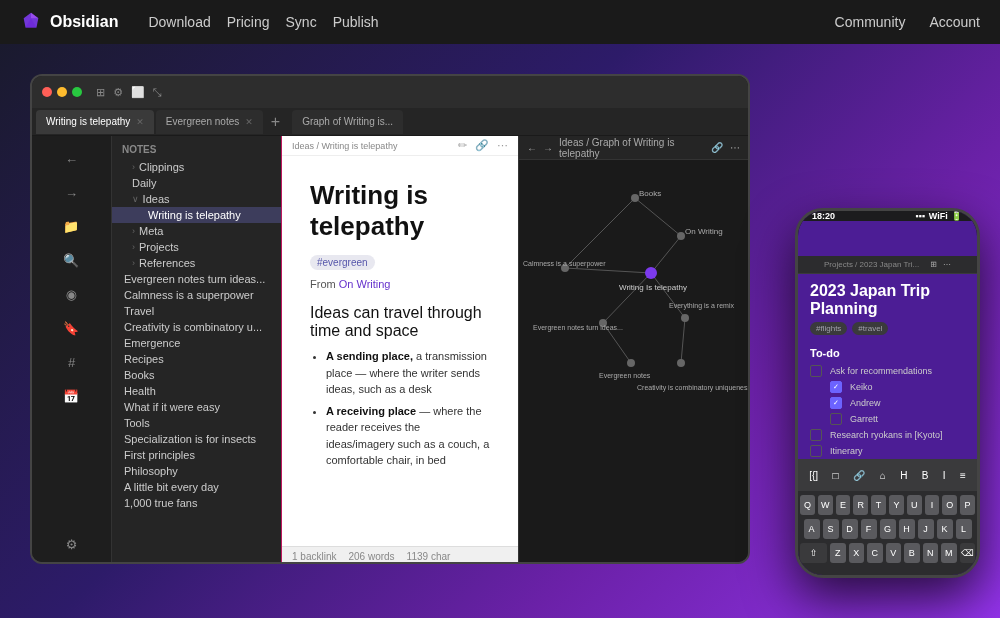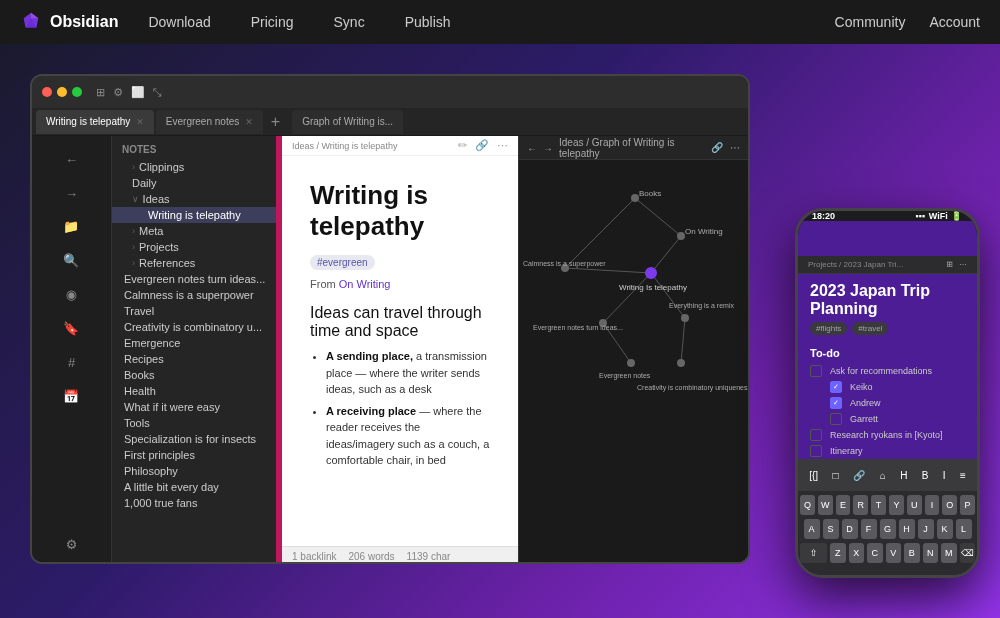--- a/index.html
+++ b/index.html
@@ -32,21 +32,21 @@
       width: 22px;
       height: 22px;
     }
     .logo-text {
       color: #fff;
       font-size: 16px;
       font-weight: 600;
     }
     .navbar-links {
       display: flex;
-      gap: 40px;
+      gap: 16px;
       flex: 1;
     }
     .navbar-link {
       color: #ccc;
       font-size: 14px;
       cursor: pointer;
       text-decoration: none;
     }
     .navbar-right {
       display: flex;
@@ -160,21 +160,21 @@
       color: #888;
       font-size: 13px;
       border-radius: 4px;
       cursor: pointer;
     }
 
     
     .file-tree {
       width: 170px;
       background: #252525;
-      border-right: 6px solid #be185d;
+      border-right: 1px solid #be185d;
       overflow-y: auto;
       font-size: 11px;
       color: #ccc;
     }
     .file-tree::-webkit-scrollbar { width: 3px; }
     .file-tree::-webkit-scrollbar-thumb { background: #555; }
     .tree-header {
       padding: 8px 10px 4px;
       font-size: 10px;
       color: #888;
@@ -322,21 +322,21 @@
       color: #fff;
       font-weight: 600;
     }
     .phone-status-right {
       display: flex;
       gap: 4px;
       align-items: center;
     }
     .phone-nav {
       background: #2c2c2e;
-      padding: 4px 10px;
+      padding: 4px 26px;
       font-size: 8px;
       color: #888;
       border-bottom: 1px solid #3a3a3c;
       margin-top: 35px;
     }
     .phone-note-title {
       font-size: 16px;
       font-weight: 700;
       color: #fff;
       padding: 8px 12px 4px;

